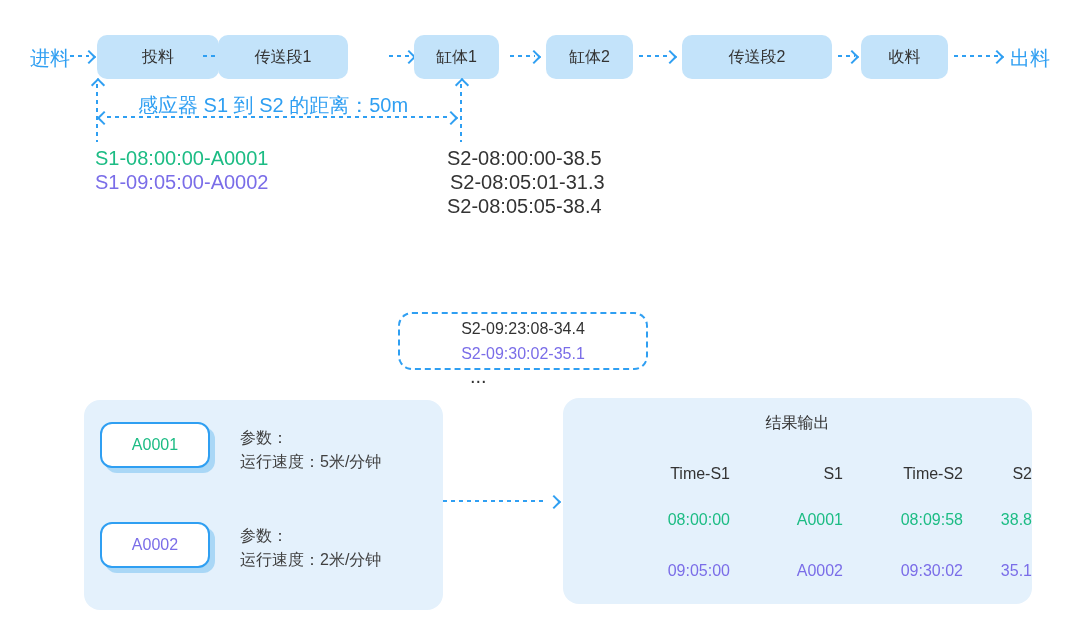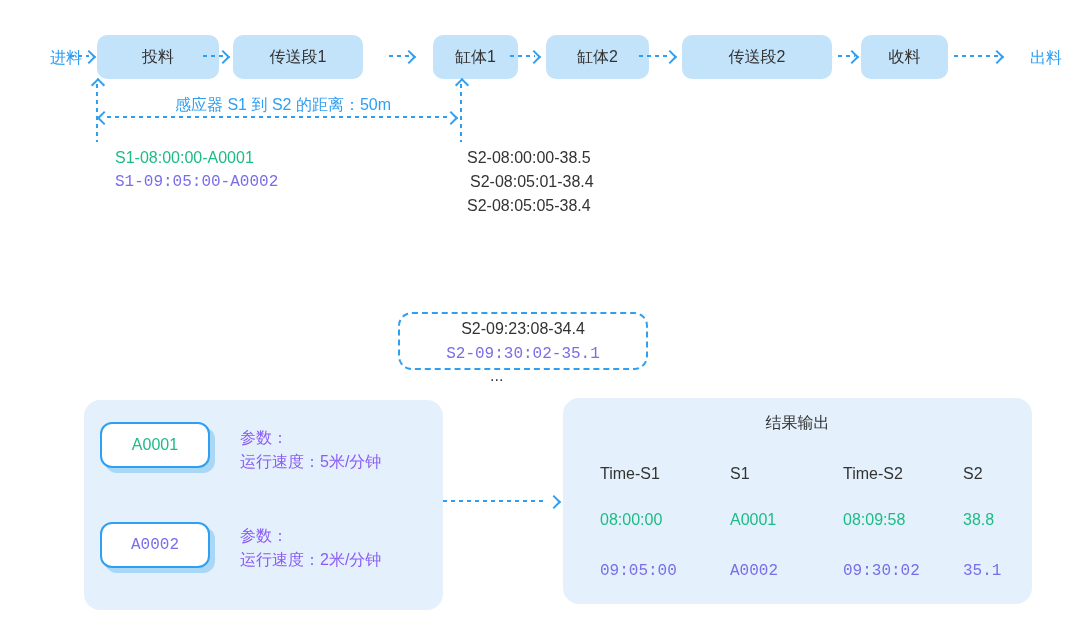--- a/index.html
+++ b/index.html
@@ -3,23 +3,23 @@
 <meta charset="utf-8">
 <style>
   html,body { margin:0; padding:0; background:#fff; }
   #canvas {
     position:relative; width:1080px; height:642px; background:#ffffff;
     font-family:"Liberation Sans","DejaVu Sans",sans-serif; color:#333;
     overflow:hidden;
   }
   .blue   { color:var(--accent-blue,#2f9ff2); }
   .green  { color:var(--green,#1cbc84); }
-  .purple { color:var(--purple,#7a6de8);font-family:Liberation Mono, monospace; }
+  .purple { color:var(--purple,#7a6de8); }
   .dark   { color:var(--dark-text,#333333); }
-  .txt { position:absolute; font-size:16px; line-height:20px; white-space:nowrap;margin-left:20px; }
+  .txt { position:absolute; font-size:20px; line-height:20px; white-space:nowrap; }
   .stage {
     position:absolute; top:35px; height:44px; line-height:44px;
     background:var(--box-fill,#c3e3fa); border-radius:10px;
     text-align:center; font-size:16px; color:#333;
   }
   .dash-h { position:absolute; height:2px;
     background:repeating-linear-gradient(90deg,var(--accent-blue,#2f9ff2) 0 4px,transparent 4px 8px); }
   .dash-v { position:absolute; width:2px;
     background:repeating-linear-gradient(180deg,var(--accent-blue,#2f9ff2) 0 4px,transparent 4px 8px); }
   .chev { position:absolute; width:8px; height:8px;
@@ -34,48 +34,48 @@
     display:flex; flex-direction:column; align-items:center; justify-content:center;
     gap:5px; box-sizing:border-box;
   }
   .group-box span { font-size:16px; line-height:20px; white-space:nowrap; }
   .panel { position:absolute; background:var(--panel-fill,#e4f1fc); border-radius:16px; }
   .card {
     position:absolute; left:16px; width:110px; height:46px; box-sizing:border-box;
     background:#fff; border:2px solid var(--accent-blue,#2f9ff2); border-radius:12px;
     box-shadow:5px 5px 0 #a9d7f6; text-align:center; line-height:42px; font-size:16px;
   }
-  .param { position:absolute; font-size:16px; line-height:24px; color:#8b5cf6; white-space:nowrap; }
+  .param { position:absolute; font-size:16px; line-height:24px; color:#404040; white-space:nowrap; }
   .panel-title { position:absolute; left:0; right:0; text-align:center; font-size:16px; color:#333; }
   .trow { position:absolute; left:37px; display:grid;
-    grid-template-columns:130px 113px 120px 69px; font-size:16px; line-height:20px; }
+    grid-template-columns:130px 113px 120px 69px; font-size:16px; line-height:20px;text-align:right; }
 </style>
 </head>
 <body>
 
 <div id="canvas">
 
   <span class="txt blue" style="left:30px;top:48px">进料</span>
 
   <div class="dash-h" style="left:70px;top:55px;width:19px"></div>
   <i class="chev r" style="left:84px;top:52px"></i>
 
   <div class="stage" style="left:97px;width:122px">投料</div>
   <div class="dash-h" style="left:203px;top:55px;width:20px"></div>
   <i class="chev r" style="left:218px;top:52px"></i>
 
-  <div class="stage" style="left:233px;width:130px">传送段1</div>
+  <div class="stage" style="left:218px;width:130px">传送段1</div>
   <div class="dash-h" style="left:389px;top:55px;width:20px"></div>
   <i class="chev r" style="left:404px;top:52px"></i>
 
-  <div class="stage" style="left:433px;width:85px">缸体1</div>
+  <div class="stage" style="left:414px;width:85px">缸体1</div>
   <div class="dash-h" style="left:510px;top:55px;width:25px"></div>
   <i class="chev r" style="left:529px;top:52px"></i>
 
-  <div class="stage" style="left:546px;width:103px">缸体2</div>
+  <div class="stage" style="left:546px;width:87px">缸体2</div>
   <div class="dash-h" style="left:639px;top:55px;width:32px"></div>
   <i class="chev r" style="left:665px;top:52px"></i>
 
   <div class="stage" style="left:682px;width:150px">传送段2</div>
   <div class="dash-h" style="left:838px;top:55px;width:17px"></div>
   <i class="chev r" style="left:847px;top:52px"></i>
 
   <div class="stage" style="left:861px;width:87px">收料</div>
   <div class="dash-h" style="left:954px;top:55px;width:45px"></div>
   <i class="chev r" style="left:992px;top:52px"></i>
@@ -89,21 +89,21 @@
 
   <span class="txt blue" style="left:138px;top:95px;width:250px;text-align:center">感应器 S1 到 S2 的距离：50m</span>
   <i class="chev l" style="left:99px;top:113px"></i>
   <div class="dash-h" style="left:107px;top:116px;width:343px"></div>
   <i class="chev r" style="left:446px;top:113px"></i>
 
   <span class="txt green" style="left:95px;top:148px">S1-08:00:00-A0001</span>
   <span class="txt purple" style="left:95px;top:172px">S1-09:05:00-A0002</span>
 
   <span class="txt dark" style="left:447px;top:148px">S2-08:00:00-38.5</span>
-  <span class="txt dark" style="left:450px;top:172px">S2-08:05:01-38.4</span>
+  <span class="txt dark" style="left:450px;top:172px">S2-08:05:01-31.3</span>
   <span class="txt dark" style="left:447px;top:196px">S2-08:05:05-38.4</span>
 
   <div class="group-box" style="top:312px;height:58px">
     <span class="dark">S2-09:23:08-34.4</span>
     <span class="purple">S2-09:30:02-35.1</span>
   </div>
   <span class="txt dark" style="left:470px;top:366px">...</span>
 
   <div class="panel" style="left:84px;top:400px;width:359px;height:210px">
     <div class="card green" style="top:22px">A0001</div>

